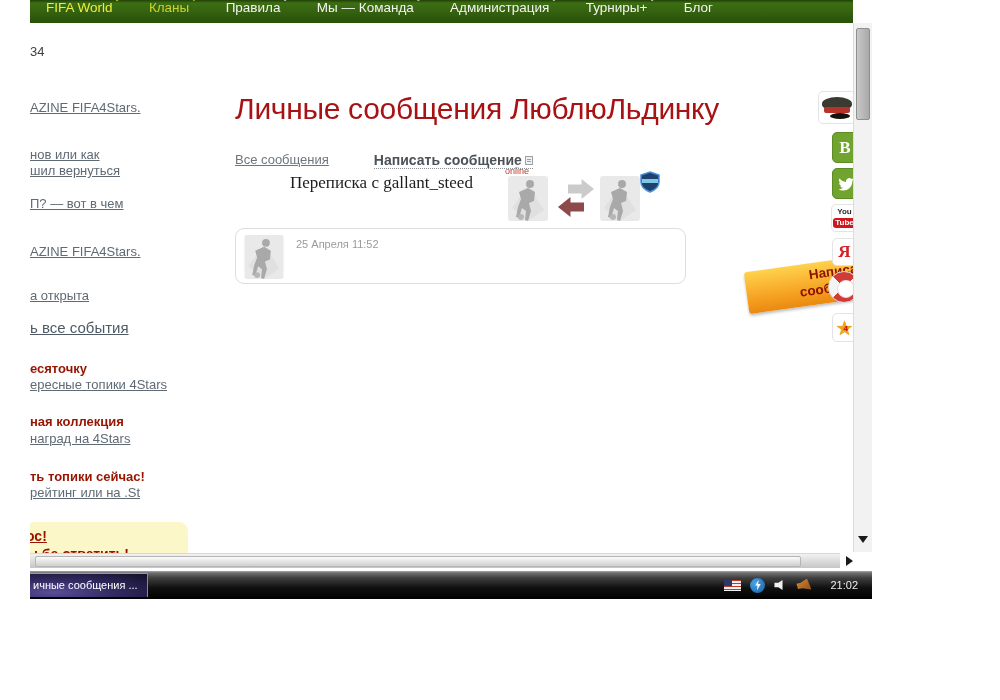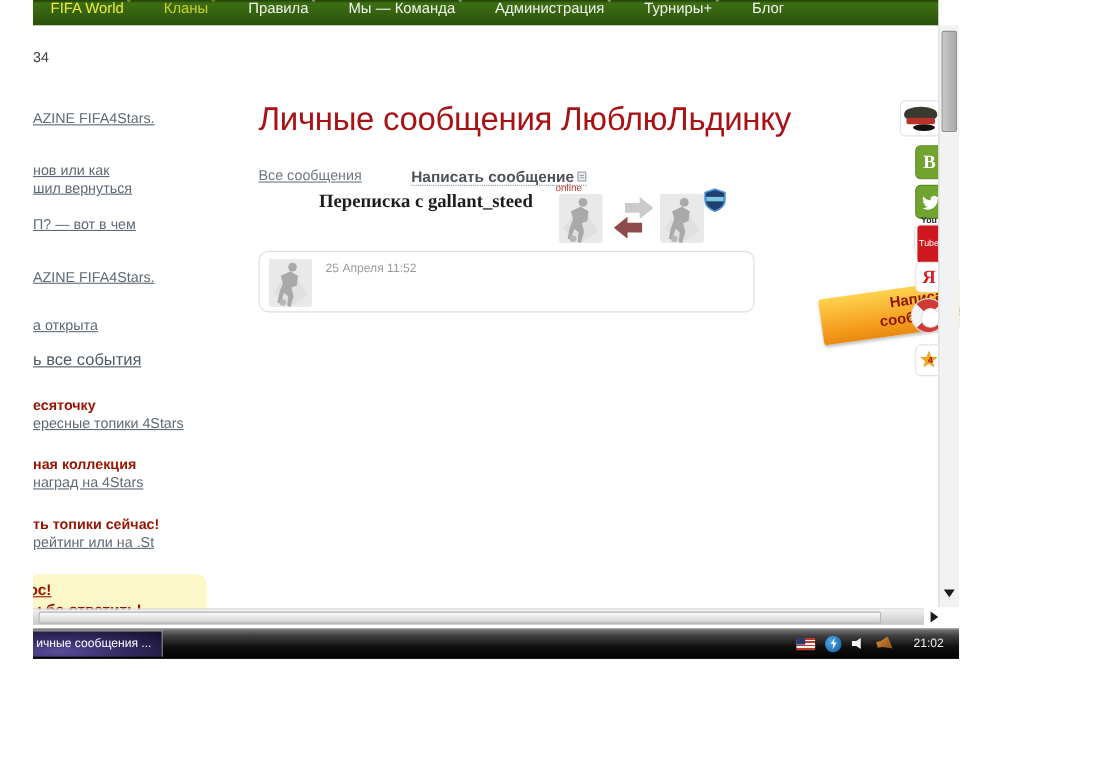--- a/index.html
+++ b/index.html
@@ -31,21 +31,21 @@
 
   
   .page-title { position:absolute; left:205px; top:92px; font-size:30px; letter-spacing:-.3px; color:#a81215; white-space:nowrap; }
   .tabs-row { position:absolute; left:205px; top:152px; display:flex; align-items:flex-start; }
   .tab-all { font-size:13px; color:#6d7680; text-decoration:underline; cursor:pointer; }
   .tab-compose { margin-left:45px; font-size:14px; font-weight:bold; color:#4c5258;
     border-bottom:1px dotted #8a9096; cursor:pointer; }
   .compose-ico { display:inline-block; width:8px; height:9px; border:1px solid #9aa2a8; background:#eef0f2; margin-left:3px; position:relative; }
   .compose-ico::after { content:""; position:absolute; left:1px; top:2px; width:4px; height:1px; background:#9aa2a8; box-shadow:0 2px 0 #9aa2a8; }
 
-  .conv-header { position:absolute; left:260px; top:173px; font-family:"Liberation Serif", serif; font-weight:bold; font-size:17px; color:#1c1c1c; white-space:nowrap; }
+  .conv-header { position:absolute; left:260px; top:173px; font-family:"Liberation Serif", serif; font-weight:normal; font-size:17px; color:#1c1c1c; white-space:nowrap; }
   .online-label { position:absolute; left:475px; top:166px; font-size:9px; color:#c0392b; }
 
   .avatar { position:absolute; width:40px; height:45px; border-radius:3px; overflow:hidden; }
   .arrow-right { position:absolute; left:538px; top:179px; width:26px; height:20px; background:#cbcbcb;
     clip-path:polygon(0 28%,52% 28%,52% 0,100% 50%,52% 100%,52% 72%,0 72%); }
   .arrow-left { position:absolute; left:528px; top:197px; width:26px; height:20px; background:#8d4a4a;
     clip-path:polygon(100% 28%,48% 28%,48% 0,0 50%,48% 100%,48% 72%,100% 72%); }
 
   .msg-card { position:absolute; left:205px; top:228px; width:451px; height:56px;
     border:1px solid #dedede; border-radius:9px; background:#fff; overflow:hidden; }
@@ -54,21 +54,21 @@
   .msg-text { position:absolute; left:60px; top:25px; font-size:13.5px; color:#666; white-space:nowrap; }
 
   
   .icon-card { position:absolute; background:#fff; border:1px solid #e3e3e3; border-radius:5px;
     display:flex; align-items:center; justify-content:center; cursor:pointer; z-index:2; }
   .sq-green { background:#71a32f; border:1px solid #5d8c24; color:#fff; }
   .vk-label { font-size:17px; font-weight:bold; color:#fff; font-family:"Liberation Serif", serif; }
   .ya-label { font-size:17px; font-weight:bold; color:#d81f26; font-family:"Liberation Serif", serif; }
   .yt-wrap { text-align:center; line-height:8px; }
   .yt-top { font-size:8px; font-weight:bold; color:#2b2b2b; display:block; }
-  .yt-bottom { font-size:8px; font-weight:normal; color:#fff; background:#cc181e; border-radius:3px; padding:13px 2px; display:inline-block; }
+  .yt-bottom { font-size:8px; font-weight:bold; color:#fff; background:#cc181e; border-radius:3px; padding:1px 2px; display:inline-block; }
   .star-glyph { font-size:20px; color:#f0a818; text-shadow:0 0 1px #b57708; position:relative; }
   .star-num { position:absolute; left:8px; top:8px; font-size:8px; font-weight:bold; color:#c11; }
 
   .cap { position:relative; width:32px; height:22px; }
   .cap-top { position:absolute; left:1px; top:0; width:30px; height:13px; background:#3a3a30; border-radius:50% 50% 40% 40%; }
   .cap-band { position:absolute; left:3px; top:10px; width:26px; height:6px; background:#b8322c; border-radius:2px; }
   .cap-visor { position:absolute; left:9px; top:16px; width:20px; height:6px; background:#14110e; border-radius:50%; }
 
   .buoy { position:relative; width:32px; height:32px; border-radius:50%;
     background:conic-gradient(#d23b35 0 45deg,#f4f4f4 45deg 135deg,#d23b35 135deg 225deg,#f4f4f4 225deg 315deg,#d23b35 315deg);

